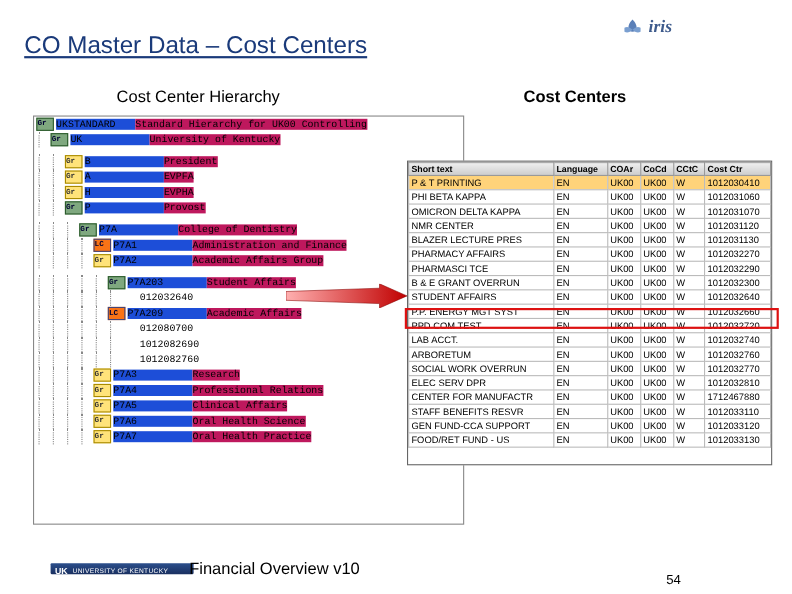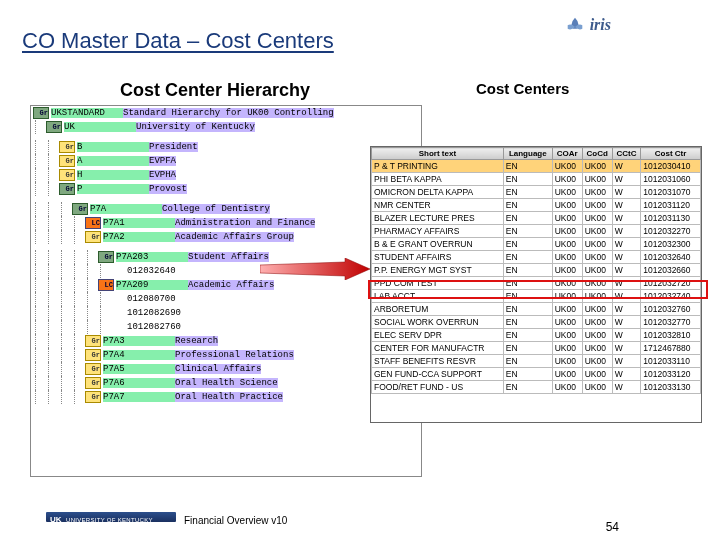--- a/index.html
+++ b/index.html
@@ -1,49 +1,49 @@
 <!DOCTYPE html>
 <html><head>
 <meta charset="utf-8">
 <style>
   html,body{margin:0;padding:0;width:720px;height:540px;font-family:Arial,Helvetica,sans-serif;background:#fff;overflow:hidden}
   .slide{position:relative;width:625px;height:540px}
   .title{position:absolute;left:22px;top:28px;font-size:22px;color:#1a3a7a;text-decoration:underline;text-underline-offset:3px}
   .logo{position:absolute;right:14px;top:16px;display:flex;gap:4px}
   .logo svg{width:22px;height:22px}
   .logo-text{font-size:16px;font-weight:bold;color:#3e5b8c;font-style:italic;font-family:Georgia,serif}
-  .subtitle-left{position:absolute;left:120px;top:80px;font-size:18px;font-weight:bold}
+  .subtitle-left{position:absolute;left:106px;top:80px;font-size:15px;font-weight:normal}
   .subtitle-right{position:absolute;left:476px;top:80px;font-size:15px;font-weight:bold}
   
   .hier{position:absolute;left:30px;top:105px;width:390px;height:370px;background:#fff;border:1px solid #888;font-family:"Courier New",monospace;font-size:9px;color:#000;overflow:hidden}
   .hrow{display:flex;align-items:center;height:14px;white-space:pre}
   .ind{display:inline-block;width:8px;height:14px;border-left:1px dotted #888;margin-left:4px}
-  .badge{display:inline-block;font-size:7px;font-weight:bold;width:14px;height:10px;line-height:10px;text-align:right;border:1px solid;margin:0 2px}
+  .badge{display:inline-block;font-size:7px;font-weight:bold;width:14px;height:10px;line-height:10px;text-align:left;border:1px solid;margin:0 2px}
   .b-gr{background:#7fa87f;border-color:#2d5c2d;color:#003}
   .b-ye{background:#ffe37a;border-color:#a98a00;color:#333}
   .b-lc{background:#f97316;border-color:#447;color:#003}
   .code{display:inline-block;width:72px}
   .desc{color:#000}
-  .hl{background:#c4b5fd}
-  .hlcode{background:#86efac}
+  .hl{background:#be185d}
+  .hlcode{background:#1d4ed8}
   
   .arrow{position:absolute;left:260px;top:258px;width:110px;height:22px;pointer-events:none}
   .arrow svg{width:100%;height:100%}
   
   .cct{position:absolute;left:370px;top:146px;width:330px;height:275px;border:1px solid #666;background:#fff;font-size:8.5px}
   .cct table{border-collapse:collapse;width:100%}
-  .cct th{background:linear-gradient(#eee,#ccc);border:1px solid #999;font-weight:bold;text-align:center;padding:1px 2px;font-size:8px}
+  .cct th{background:linear-gradient(#eee,#ccc);border:1px solid #999;font-weight:bold;text-align:left;padding:1px 2px;font-size:8px}
   .cct td{border:1px solid #bbb;padding:1px 2px;white-space:nowrap;overflow:hidden}
   .cct tr.row-hl td{background:#ffd37a}
   .cct .redbox{position:absolute;left:-3px;top:133px;width:336px;height:15px;border:2px solid #d11;pointer-events:none}
   
   .footer-bar{position:absolute;left:46px;bottom:18px;width:130px;height:10px;background:linear-gradient(#2c4f8c,#1a3060);border-radius:1px}
   .footer-uk{position:absolute;left:50px;bottom:16px;color:#fff;font-size:8px;font-weight:bold}
   .footer-uky{position:absolute;left:66px;bottom:17px;color:#fff;font-size:6px;letter-spacing:.3px}
-  .footer-text{position:absolute;left:184px;bottom:14px;font-size:10px;color:#000}
+  .footer-text{position:absolute;left:172px;bottom:14px;font-size:15px;color:#000}
   .pagenum{position:absolute;right:6px;bottom:6px;font-size:12px;color:#000}
 </style>
 </head>
 <body>
 <div class="slide">
 
 <div class="title">CO Master Data – Cost Centers</div>
 
 <div class="logo">
   <svg viewBox="0 0 24 24">
@@ -150,20 +150,28 @@
           </tr>
           <tr>
             <td>PHARMACY AFFAIRS</td>
             <td>EN</td>
             <td>UK00</td>
             <td>UK00</td>
             <td>W</td>
             <td>1012032270</td>
           </tr>
           <tr>
+            <td>PHARMASCI TCE</td>
+            <td>EN</td>
+            <td>UK00</td>
+            <td>UK00</td>
+            <td>W</td>
+            <td>1012032290</td>
+          </tr>
+          <tr>
             <td>B &amp; E GRANT OVERRUN</td>
             <td>EN</td>
             <td>UK00</td>
             <td>UK00</td>
             <td>W</td>
             <td>1012032300</td>
           </tr>
           <tr>
             <td>STUDENT AFFAIRS</td>
             <td>EN</td>

